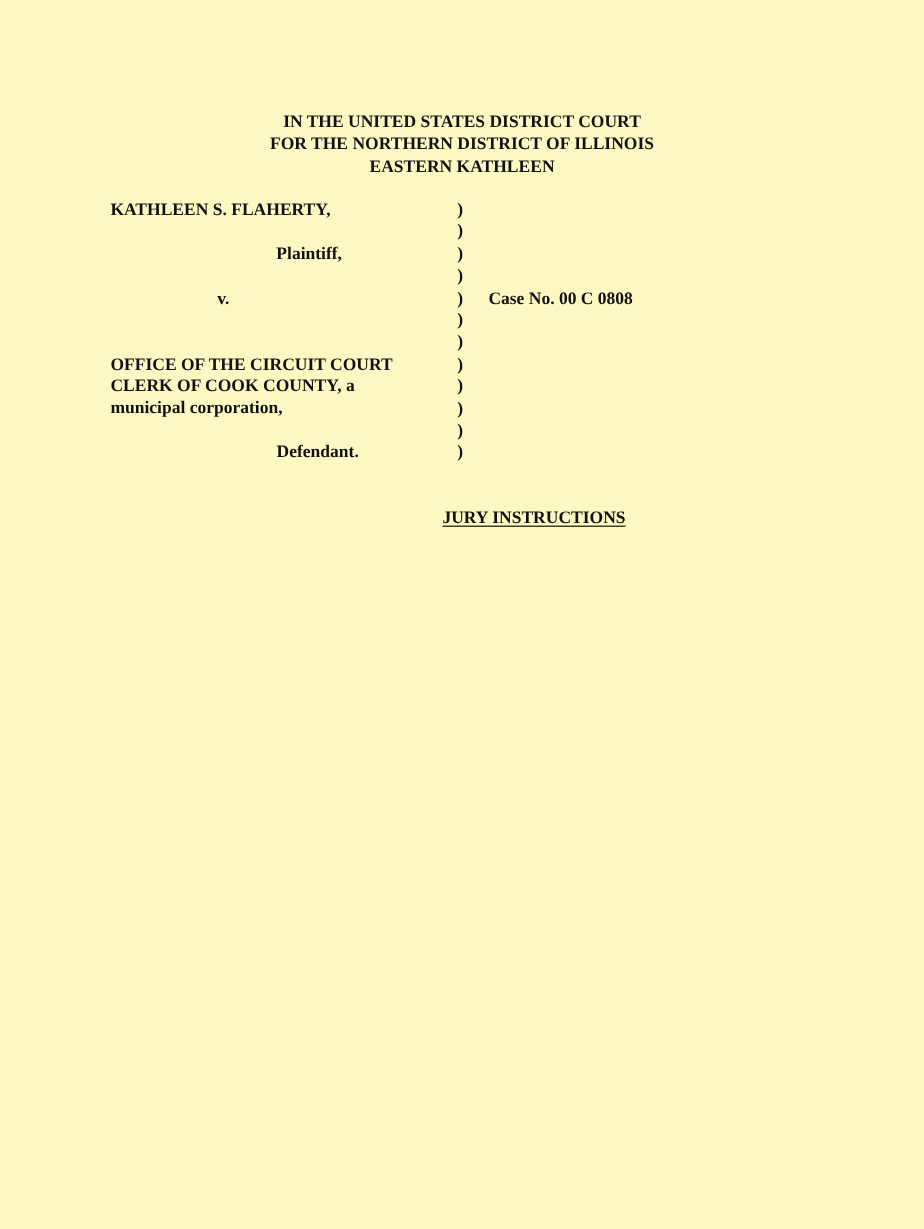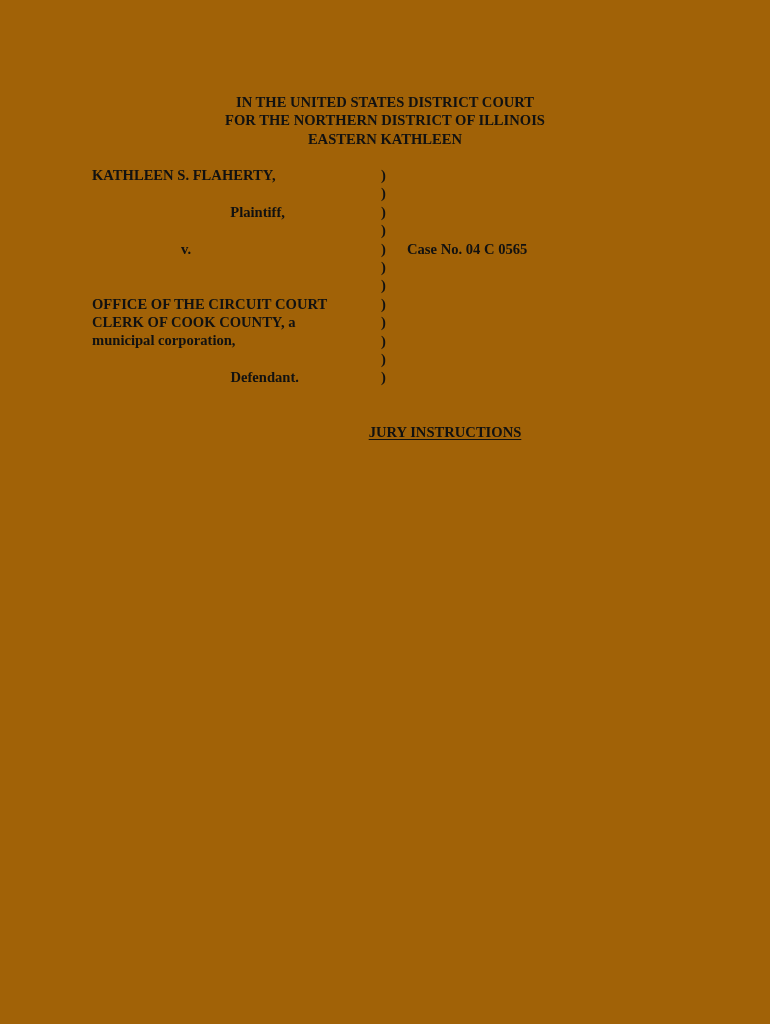--- a/index.html
+++ b/index.html
@@ -14,21 +14,21 @@
       overflow: hidden;
       font-family: "Liberation Serif", "DejaVu Serif", serif;
       font-weight: bold;
       color: #111111;
       font-size: 14.6px;
     }
     .page {
       position: absolute;
       left: 0; top: 0;
       width: 770px; height: 1024px;
-      background: #a16207;
+      background: #fef9c3;
     }
     .court-heading {
       position: absolute;
       left: 0;
       top: 93px;
       width: 770px;
       text-align: center;
       line-height: 18.4px;
     }
     .court-heading div { white-space: nowrap; }
@@ -83,19 +83,19 @@
   <div class="row paren" style="top:221.2px;">)</div>
   <div class="row paren" style="top:239.6px;">)</div>
   <div class="row paren" style="top:258px;">)</div>
   <div class="row paren" style="top:276.4px;">)</div>
   <div class="row paren" style="top:294.8px;">)</div>
   <div class="row paren" style="top:313.2px;">)</div>
   <div class="row paren" style="top:331.6px;">)</div>
   <div class="row paren" style="top:350px;">)</div>
   <div class="row paren" style="top:368.4px;">)</div>
 
-  <div class="row right-col" style="top:239.6px;">Case No.  04 C 0565</div>
+  <div class="row right-col" style="top:239.6px;">Case No.  00 C 0808</div>
 
   <div class="title">
     <span>JURY INSTRUCTIONS</span>
   </div>
 
 </div>
 
 </body></html>

